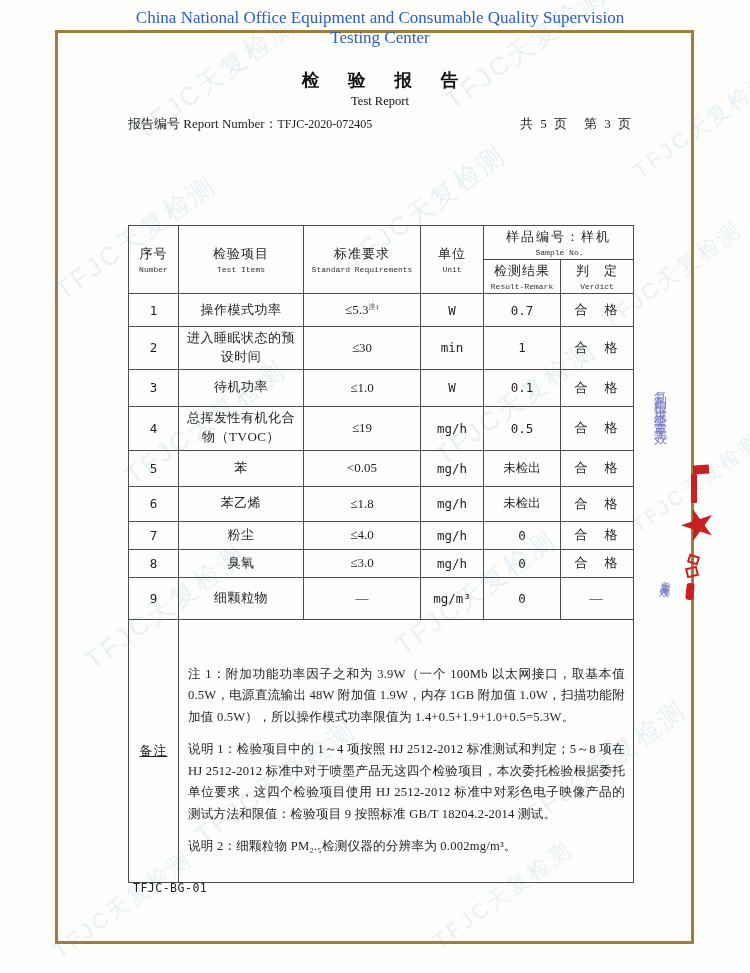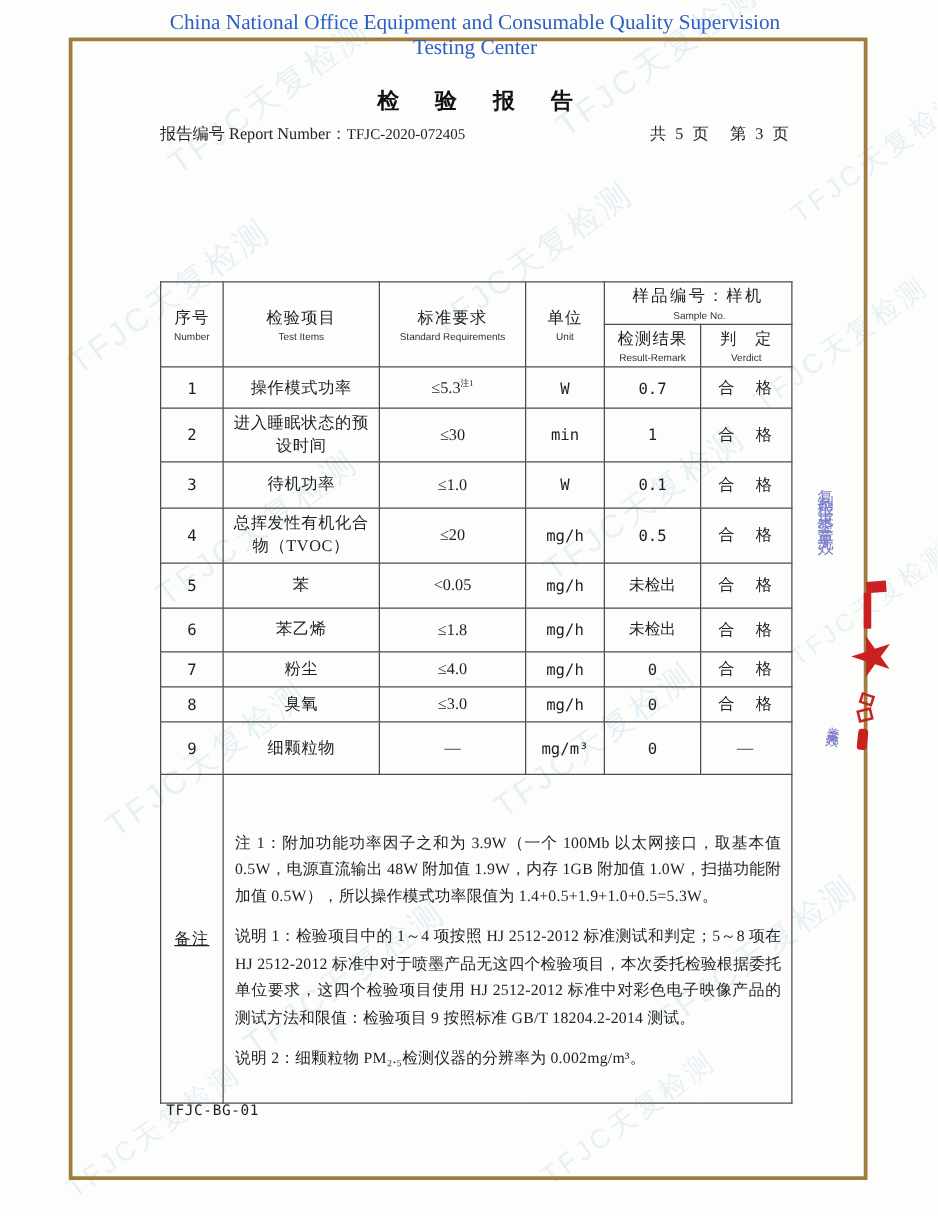--- a/index.html
+++ b/index.html
@@ -74,21 +74,21 @@
   .report-table col:nth-child(2){width:125px;}
   .report-table col:nth-child(3){width:117px;}
   .report-table col:nth-child(4){width:63px;}
   .report-table col:nth-child(5){width:77px;}
   .report-table col:nth-child(6){width:73px;}
   .report-table th,.report-table td{
     border:1px solid var(--line);font-weight:normal;text-align:center;
     vertical-align:middle;padding:2px 3px;background:transparent;
   }
   .hcn{font-size:13px;letter-spacing:1px;text-align:center;}
-  .hen{font-size:8px;color:#333;margin-top:2px;font-family:Liberation Sans, sans-serif;letter-spacing:0;}
+  .hen{font-size:8px;color:#333;margin-top:2px;font-family:Liberation Mono, monospace;letter-spacing:0;}
   .sample-cell{text-align:left;padding-left:14px;}
   .sample-cell .hcn{letter-spacing:2px;}
   .sample-cell .hen{padding-left:2px;}
   tr.hrow-a{height:27px;}
   tr.hrow-b{height:33px;}
   tbody tr:nth-child(1){height:33px;}
   tbody tr:nth-child(2){height:42px;}
   tbody tr:nth-child(3){height:37px;}
   tbody tr:nth-child(4){height:44px;}
   tbody tr:nth-child(5){height:36px;}
@@ -157,20 +157,21 @@
     <span class="wm">TFJC天复检测</span>
     <span class="wm">TFJC天复检测</span>
     <span class="wm">TFJC天复检测</span>
   </div>
 
   <div class="gold-frame"></div>
 
   <div class="header">
     <div class="org-en">China National Office Equipment and Consumable Quality Supervision Testing Center</div>
     <div class="title-cn">检 验 报 告</div>
+    <div class="title-en">Test Report</div>
     <div class="meta-row">
       <span class="meta-left">
         <span>报告编号</span>
         <span>Report Number：</span><span class="num">TFJC-2020-072405</span>
       </span>
       <span class="meta-right">共 5 页　第 3 页</span>
     </div>
   </div>
 
   <table class="report-table">
@@ -237,21 +238,21 @@
         <td class="cno">3</td>
         <td class="citem">待机功率</td>
         <td class="cstd">≤1.0</td>
         <td class="cunit">W</td>
         <td class="cres">0.1</td>
         <td class="cver">合　格</td>
       </tr>
       <tr>
         <td class="cno">4</td>
         <td class="citem">总挥发性有机化合物（TVOC）</td>
-        <td class="cstd">≤20</td>
+        <td class="cstd">≤19</td>
         <td class="cunit">mg/h</td>
         <td class="cres">0.5</td>
         <td class="cver">合　格</td>
       </tr>
       <tr>
         <td class="cno">5</td>
         <td class="citem">苯</td>
         <td class="cstd">&lt;0.05</td>
         <td class="cunit">mg/h</td>
         <td class="cres">未检出</td>

